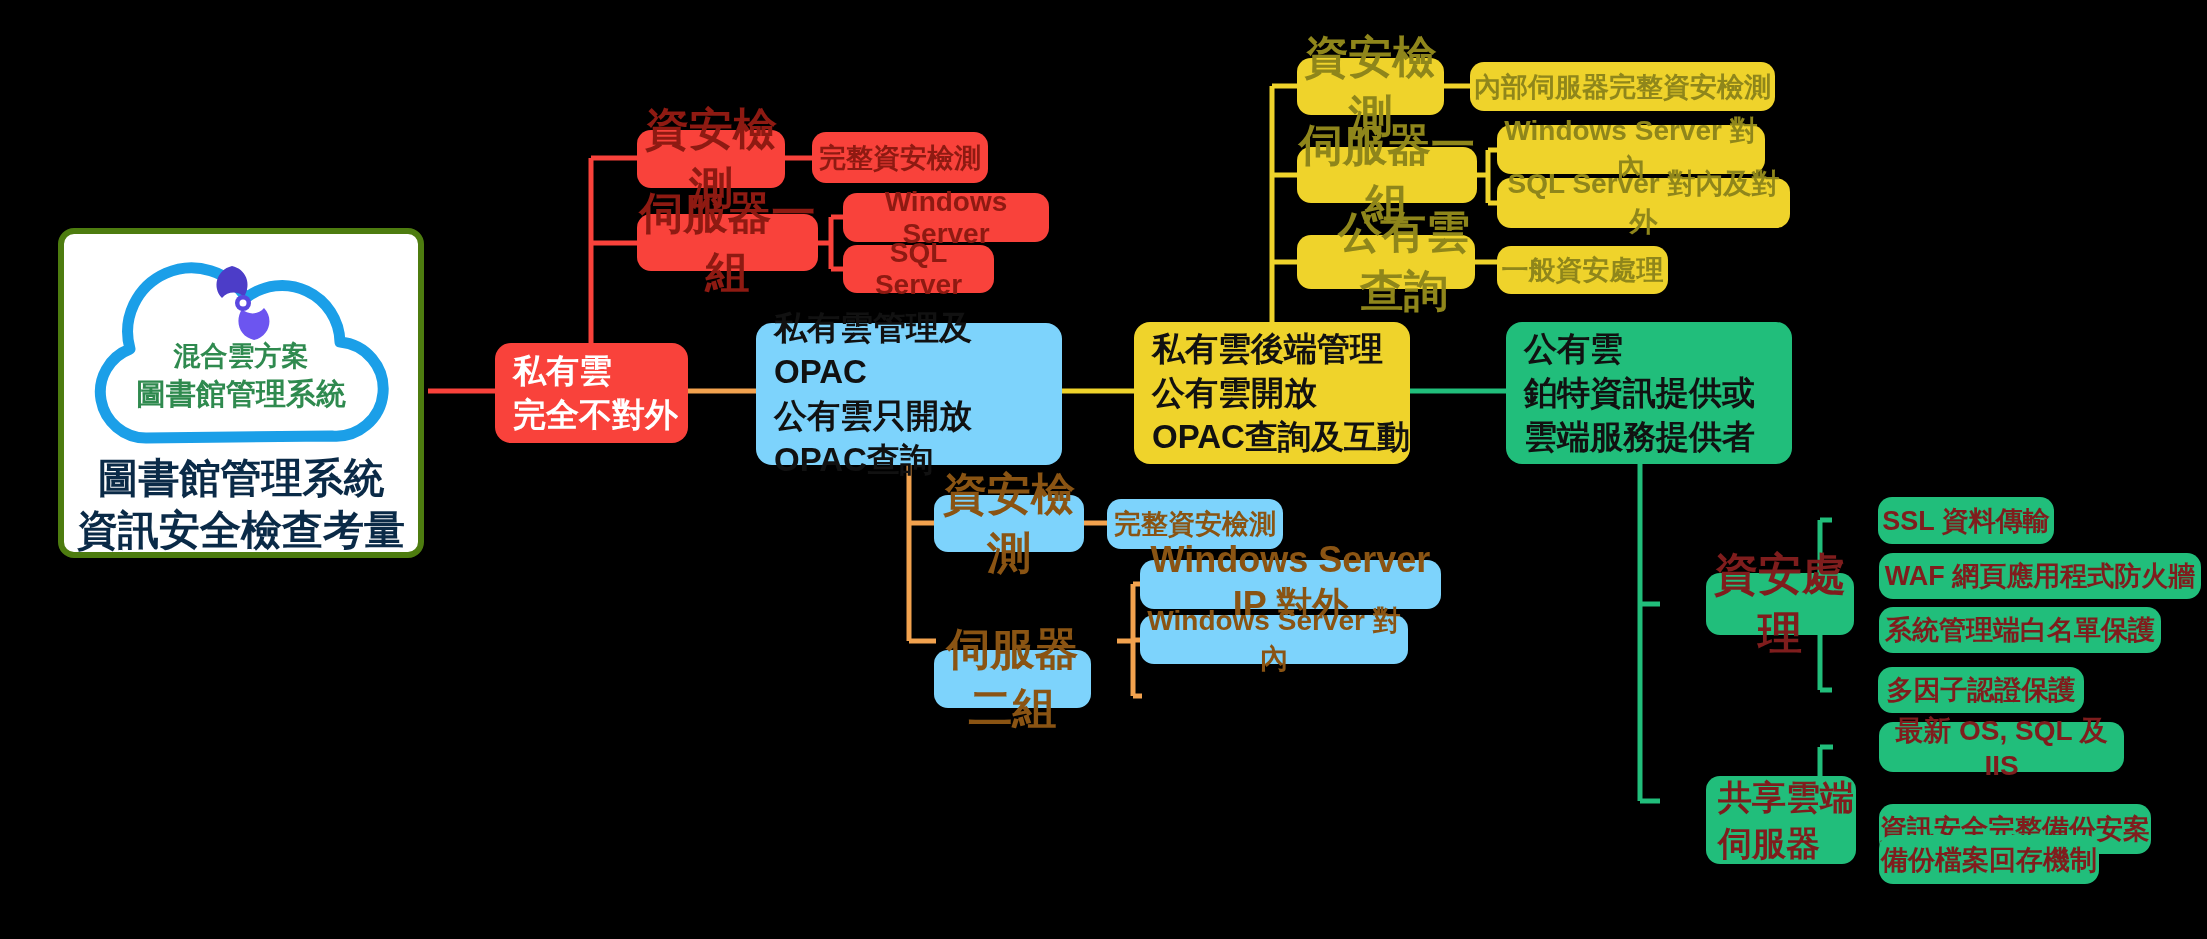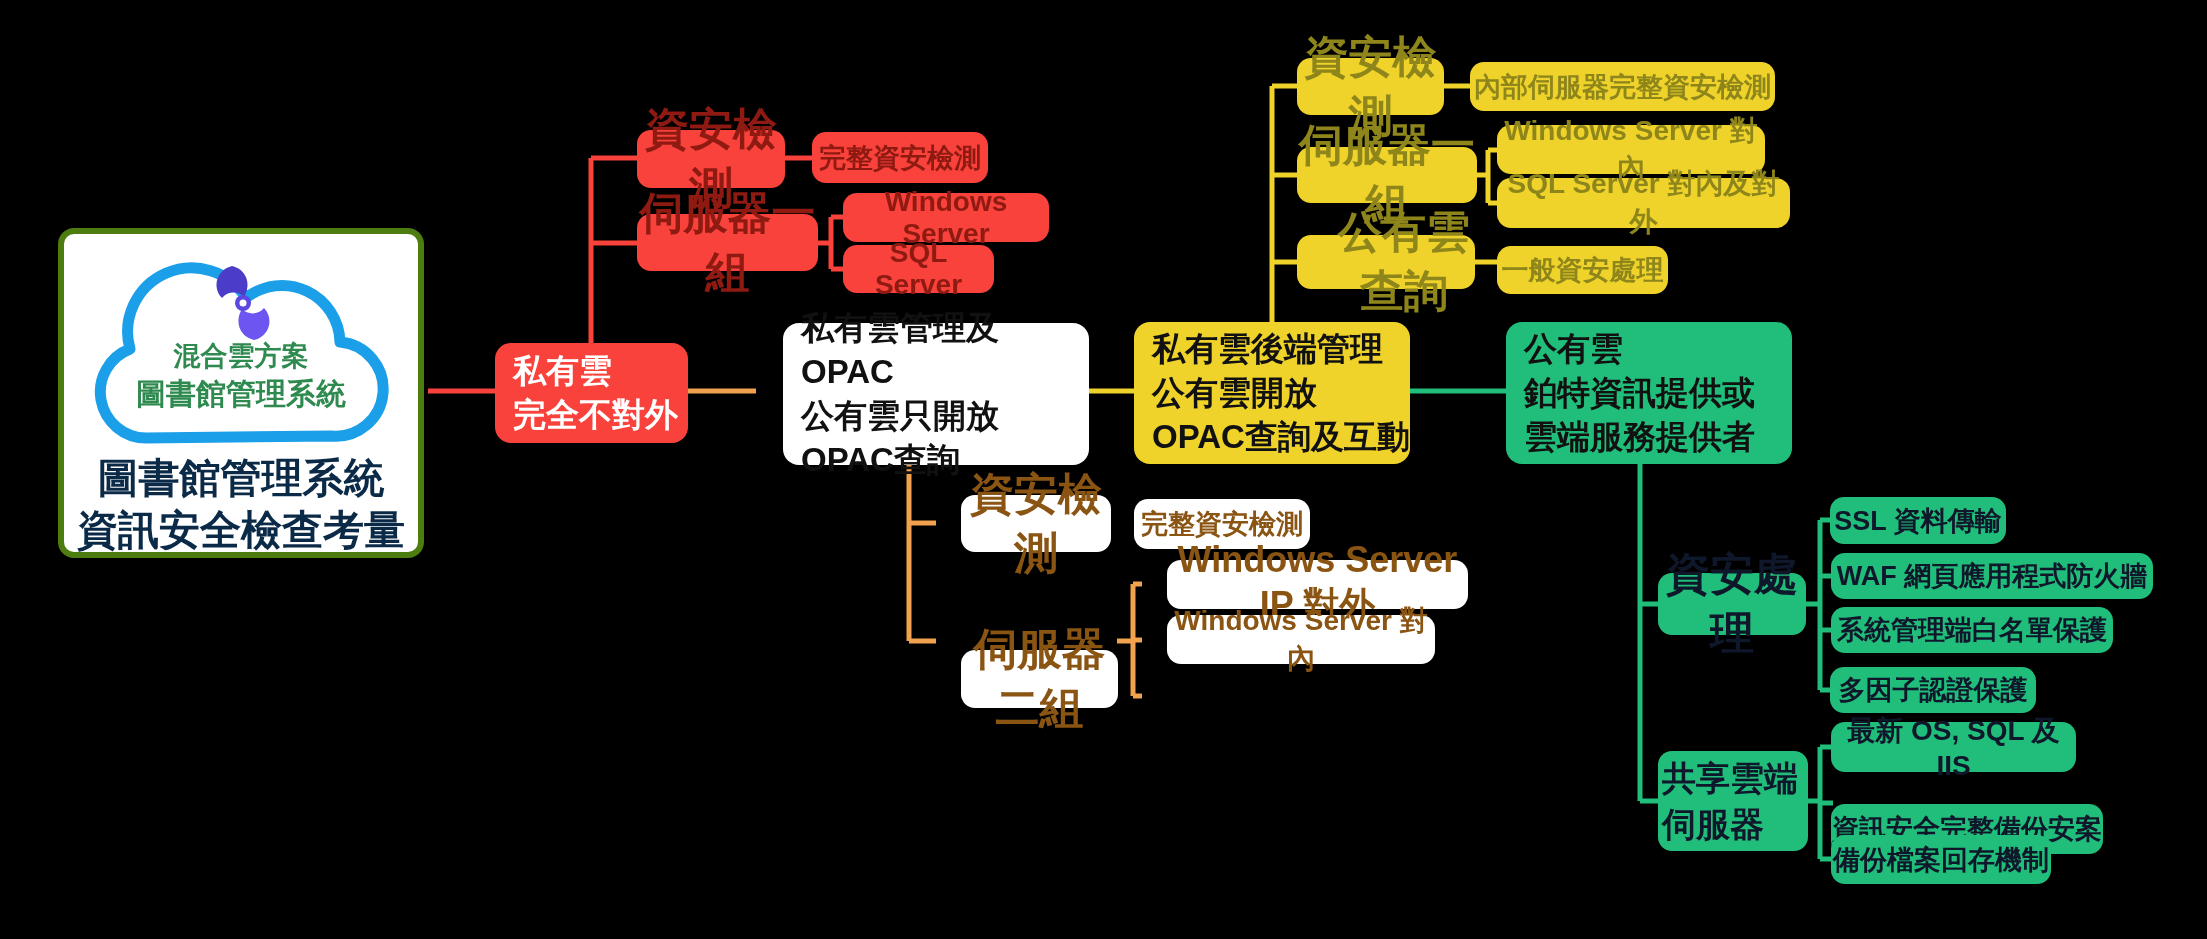--- a/index.html
+++ b/index.html
@@ -5,24 +5,24 @@
   html,body{margin:0;padding:0;background:#000;}
   #stage{position:relative;width:2207px;height:939px;background:#000;overflow:hidden;
          font-family:"Liberation Sans","DejaVu Sans",sans-serif;font-weight:bold;}
   #wires{position:absolute;left:0;top:0;z-index:0;}
   .node{position:absolute;z-index:1;display:flex;align-items:center;justify-content:center;
         border-radius:14px;box-sizing:border-box;white-space:pre-line;}
   .main{justify-content:flex-start;text-align:left;padding-left:18px;border-radius:16px;
         font-size:33px;line-height:45px;color:#111;}
   .child{font-size:44px;text-align:center;}
   .leaf{font-size:27px;text-align:center;}
-  .bg-red{background:#F9423B;} .bg-orange{background:#ffffff;margin-left:27px;}
+  .bg-red{background:#F9423B;} .bg-orange{background:#7dd3fc;}
   .bg-yellow{background:#EFD32B;} .bg-green{background:#21BE7B;}
   .t-white{color:#fff;} .t-red{color:#8E1A12;} .t-orange{color:#8A5413;}
-  .t-yellow{color:#8F861B;} .t-green{color:#0f172a;}
+  .t-yellow{color:#8F861B;} .t-green{color:#7f1d1d;margin-left:48px;}
   
   #root{position:absolute;left:58px;top:228px;width:366px;height:330px;z-index:1;
         background:#ffffff;border:6px solid #4d7c0f;border-radius:16px;box-sizing:border-box;}
   #cloud-wrap{position:absolute;left:10px;top:8px;width:334px;height:212px;}
   #cloud-text{position:absolute;left:0;top:96px;width:100%;text-align:center;color:#2F8A4F;}
   #cloud-line1{font-size:27px;line-height:36px;}
   #cloud-line2{font-size:30px;line-height:40px;}
   #logo{position:absolute;left:128px;top:22px;width:82px;height:78px;}
   #root-title{position:absolute;left:0;top:218px;width:100%;text-align:center;
         font-size:41px;line-height:52px;color:#0A2A47;white-space:pre-line;}
@@ -89,19 +89,19 @@
   <div class="node leaf bg-yellow t-yellow" style="left:1497px;top:246px;width:171px;height:48px;">一般資安處理</div>
 
   <div class="node main bg-green" style="left:1506px;top:322px;width:286px;height:142px;line-height:44px;">公有雲
 鉑特資訊提供或
 雲端服務提供者</div>
   <div class="node child bg-green t-green" style="left:1658px;top:573px;width:148px;height:62px;">資安處理</div>
   <div class="node leaf bg-green t-green" style="left:1830px;top:497px;width:176px;height:47px;">SSL 資料傳輸</div>
   <div class="node leaf bg-green t-green" style="left:1831px;top:553px;width:322px;height:46px;">WAF 網頁應用程式防火牆</div>
   <div class="node leaf bg-green t-green" style="left:1831px;top:607px;width:282px;height:46px;">系統管理端白名單保護</div>
   <div class="node leaf bg-green t-green" style="left:1830px;top:667px;width:206px;height:46px;">多因子認證保護</div>
-  <div class="node child bg-green t-green" style="left:1658px;top:751px;width:150px;height:100px;font-size:34px;line-height:46px;justify-content:flex-start;text-align:left;padding-left:4px;">共享雲端
+  <div class="node child bg-green t-green" style="left:1658px;top:776px;width:150px;height:88px;font-size:34px;line-height:46px;justify-content:flex-start;text-align:left;padding-left:12px;">共享雲端
 伺服器</div>
   <div class="node leaf bg-green t-green" style="left:1831px;top:722px;width:245px;height:50px;font-size:28px;">最新 OS, SQL 及 IIS</div>
   <div class="node leaf bg-green t-green" style="left:1831px;top:804px;width:272px;height:50px;">資訊安全完整備份安案</div>
   <div class="node leaf bg-green t-green" style="left:1831px;top:835px;width:220px;height:49px;">備份檔案回存機制</div>
 
 </div>
 
 </body></html>

